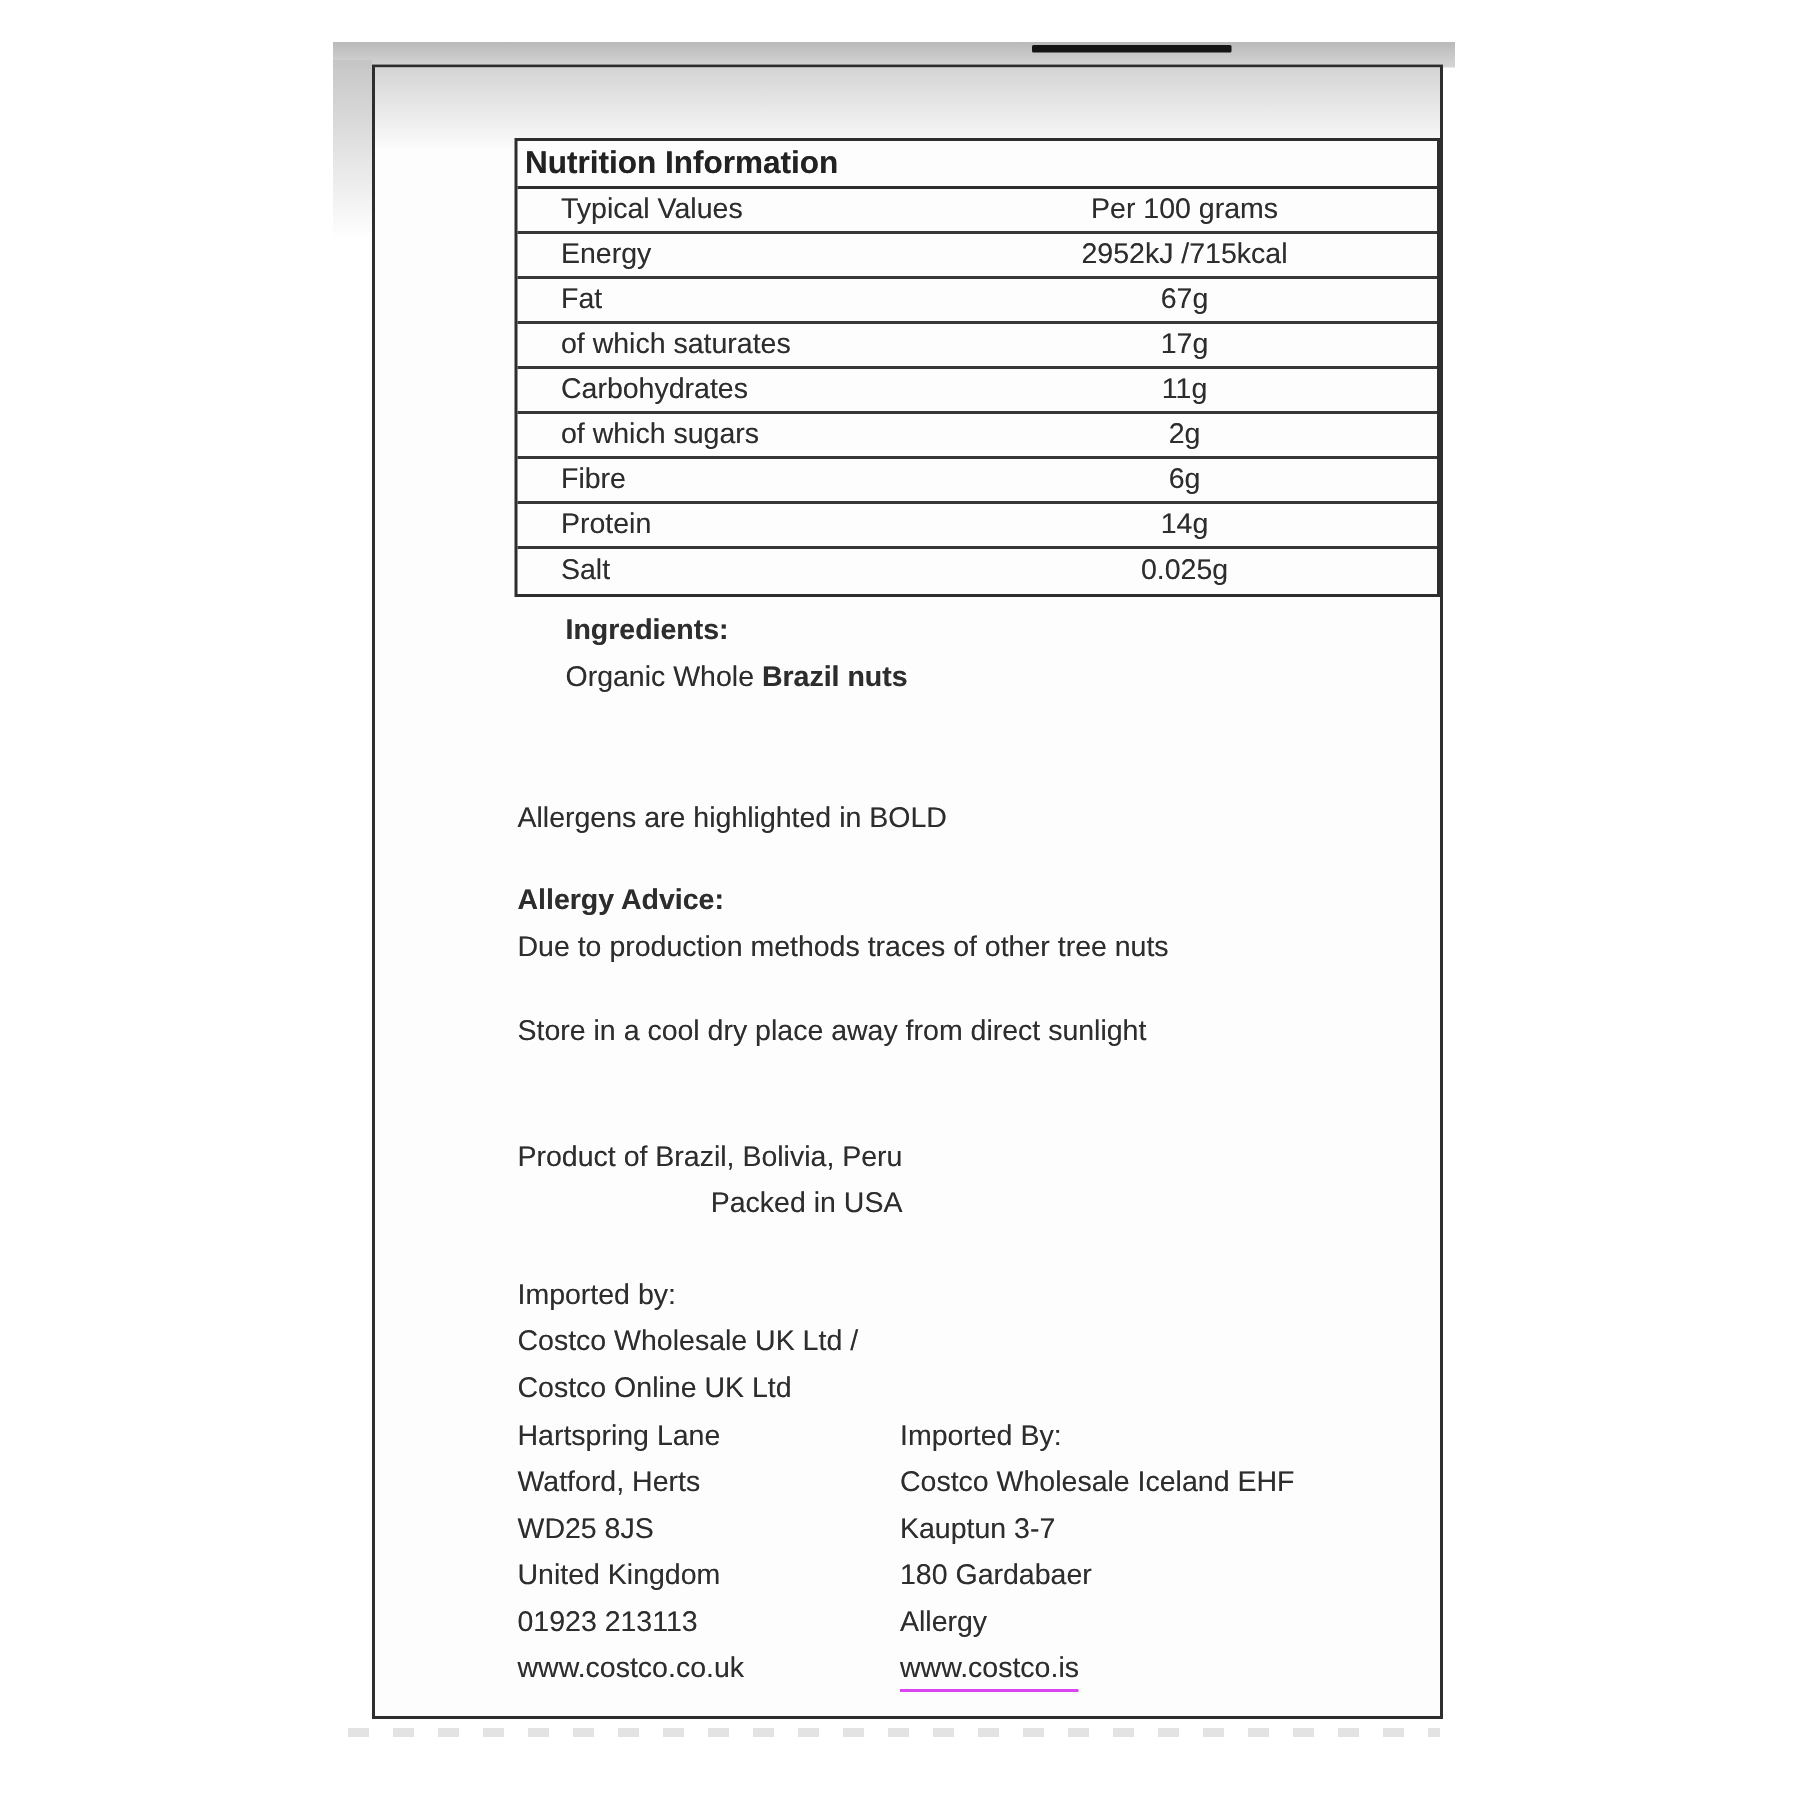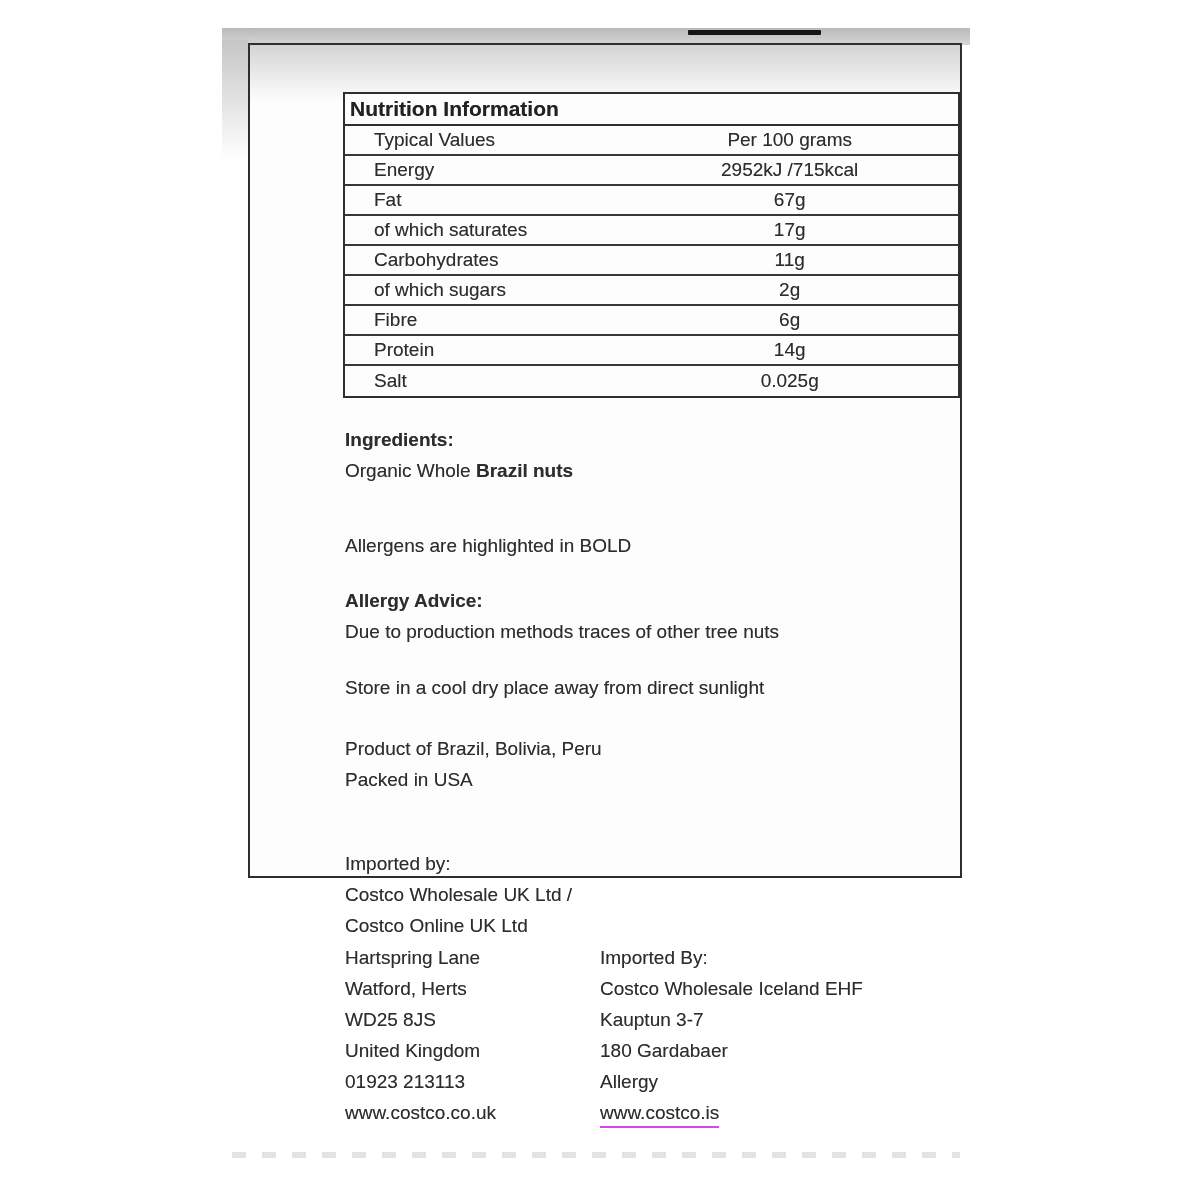--- a/index.html
+++ b/index.html
@@ -24,21 +24,21 @@
     background:linear-gradient(to bottom,#c6c6c6,rgba(255,255,255,0));
   }
   .scan-noise-bottom{
     position:absolute;left:232px;top:1152px;width:728px;height:6px;
     background:repeating-linear-gradient(to right,#dcdcdc 0 14px,rgba(255,255,255,0) 14px 30px);
     opacity:.8;
   }
 
   
   .doc{
-    position:absolute;left:248px;top:43px;width:714px;height:835px;
+    position:absolute;left:248px;top:43px;width:714px;height:1103px;
     border:2px solid #2e2e2e;background:#fdfdfd;box-sizing:border-box;
   }
   .doc-topshade{
     position:absolute;left:0;top:0;width:100%;height:56px;
     background:linear-gradient(to bottom,#d4d4d4,rgba(255,255,255,0));
     pointer-events:none;
   }
 
   .txt{font-size:19px;line-height:31px;color:#2d2d2d;text-shadow:0 0 .4px rgba(40,40,40,.45);}
   .bold{font-weight:bold;}
@@ -58,25 +58,25 @@
     display:flex;height:30px;align-items:center;
     border-bottom:2px solid #383838;box-sizing:border-box;
     font-size:19px;text-shadow:0 0 .4px rgba(40,40,40,.45);padding-left:24px;
   }
   .trow:last-child{border-bottom:none;}
   .tlabel{flex:0 0 42%;padding-left:5px;text-align:left;}
   .tvalue{flex:1;text-align:center;}
 
   
   .blk{position:absolute;left:95px;}
-  .b-ingredients{top:379px;}
+  .b-ingredients{top:360px;margin-left:32px;}
   .b-allergens{top:485px;}
   .b-allergy{top:540px;}
   .b-storage{top:627px;}
-  .b-origin{top:688px;}
+  .b-origin{top:711px;text-align:right;}
   .b-importer{top:803px;}
   .b-addr-uk{top:897px;}
   .b-addr-is{left:350px;top:897px;}
   .underline{display:inline-block;border-bottom:2px solid #d946ef;line-height:26px;}
 </style>
 </head>
 <body>
 
 <div class="page">
 

